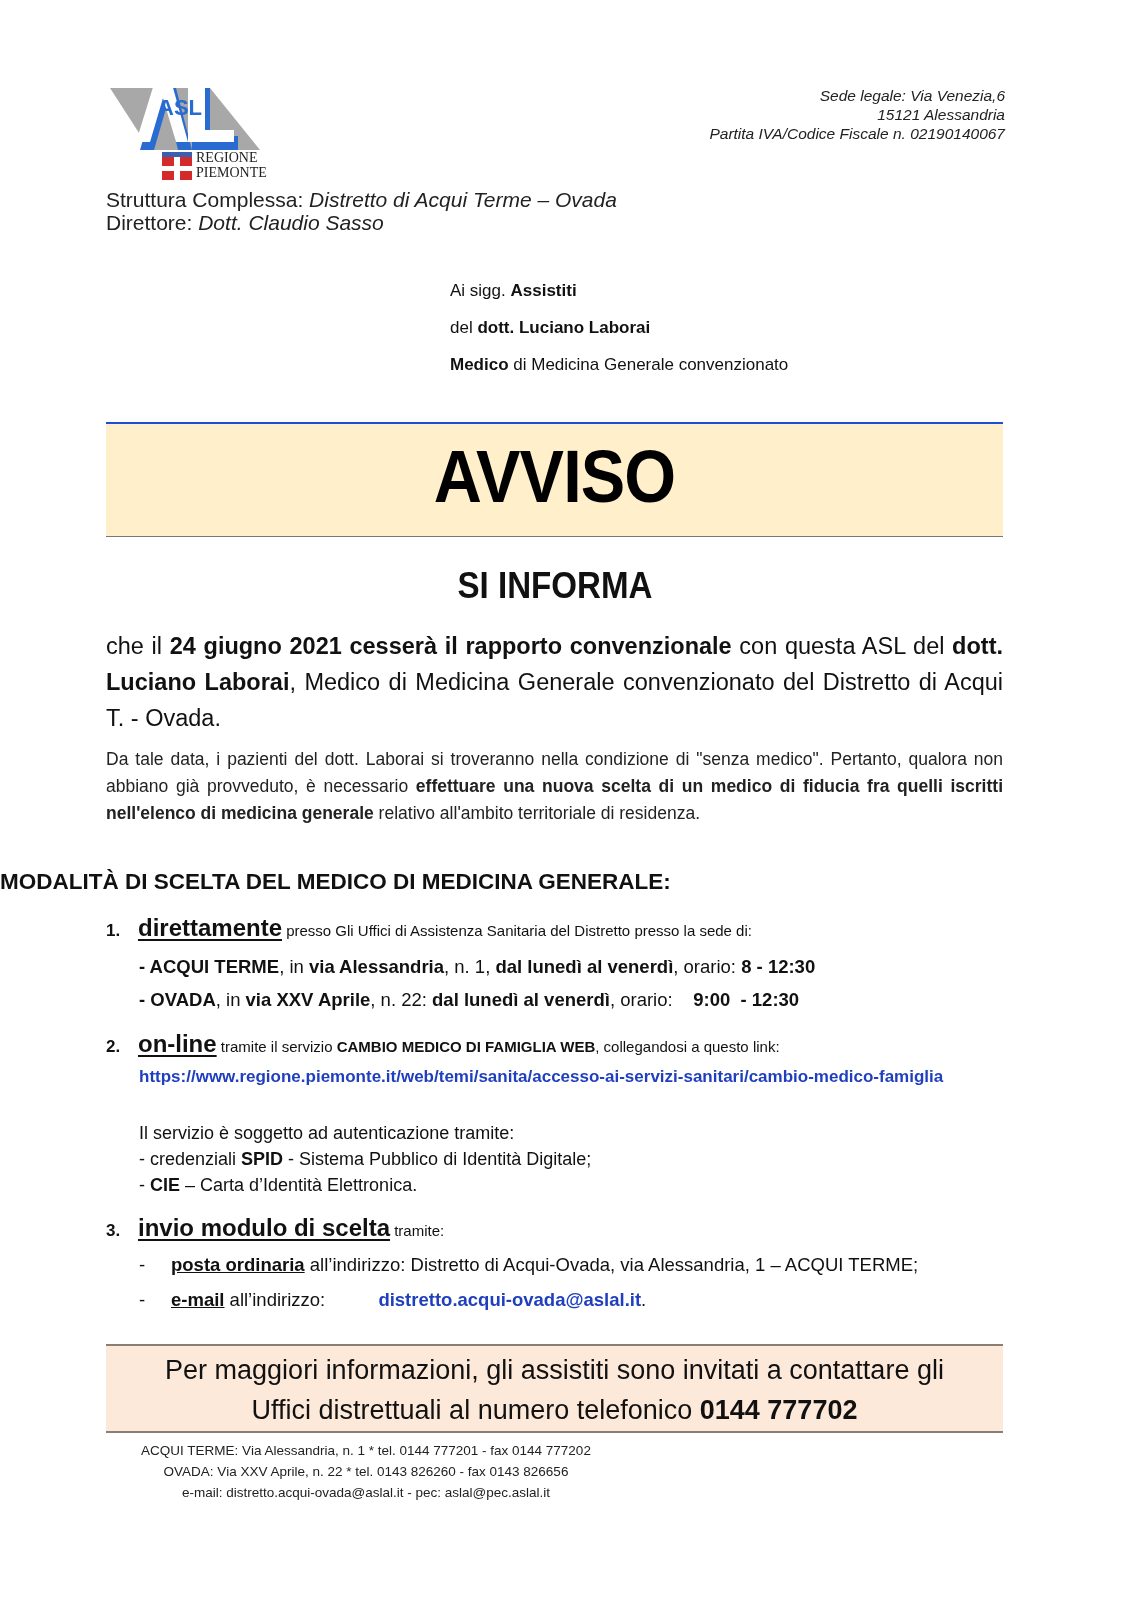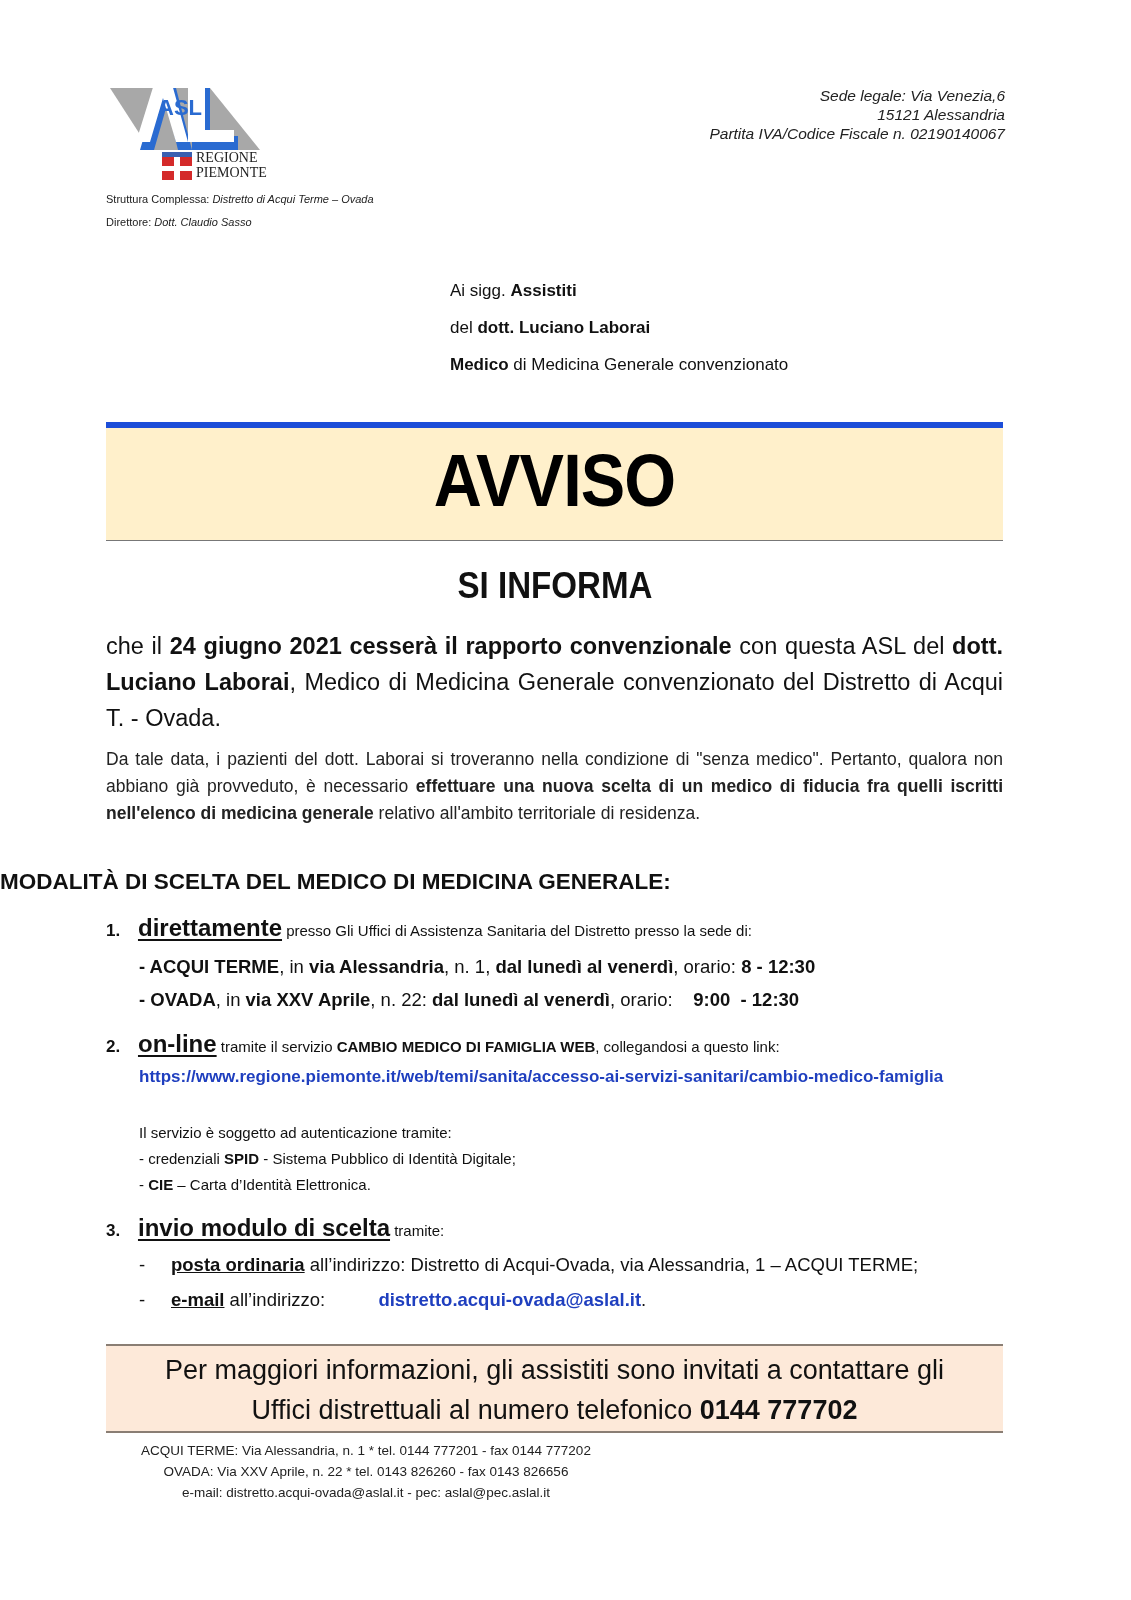--- a/index.html
+++ b/index.html
@@ -14,49 +14,49 @@
     #regione .flag { position:absolute; left:0; top:2px; width:30px; height:28px; background:#d42a2a; }
     #regione .flag::before { content:""; position:absolute; left:12px; top:5px; width:6px; height:23px; background:#fff; }
     #regione .flag::after { content:""; position:absolute; left:0; top:14px; width:30px; height:5px; background:#fff; }
     #regione .flag .band { position:absolute; left:0; top:0; width:30px; height:5px; background:#3a5fb0; z-index:2; }
     #regione .txt { position:absolute; left:34px; top:0; font: 14px "Liberation Serif", serif; line-height:15px; color:#222; }
 
     
     #sede { right: 126px; top: 86px; text-align: right; font: italic 15.5px "Liberation Sans", sans-serif; line-height: 19px; color:#222; }
 
     
-    #struttura { left: 106px; top: 188px; font-size: 11px; line-height: 23px; color:#222; }
+    #struttura { left: 106px; top: 188px; font-size: 21px; line-height: 23px; color:#222; }
 
     
     #recipients { left: 450px; top: 272px; font-size: 17px; line-height: 37px; color:#111; }
 
     
     #avviso-box { left: 106px; top: 422px; width: 897px; height: 112px; background:#fff0cb;
-                  border-top: 6px solid #1d4ed8; border-bottom: 1.5px solid #777; }
+                  border-top: 2px solid #1d4ed8; border-bottom: 1.5px solid #777; }
     #avviso-title { position:absolute; left:0; right:0; top: 10px; text-align:center;
                     font: bold 74px "Liberation Sans", sans-serif; letter-spacing:-1px; color:#000; transform: scaleX(0.9); }
 
     #si-informa { left: 0; width: 1110px; top: 565px; text-align:center; font: bold 36px "Liberation Sans", sans-serif; color:#111; transform: scaleX(0.92); }
 
     #lead { left: 106px; top: 628px; width: 897px; font-size: 23.5px; line-height: 36px; text-align: justify; color:#111; }
     #detail { left: 106px; top: 746px; width: 897px; font-size: 17.5px; line-height: 27px; text-align: justify; color:#222; }
 
     #modalita { left: 0; width: 1110px; top: 869px; font: bold 22.5px "Liberation Sans", sans-serif; color:#111; }
 
     .step-num { font: bold 17px "Liberation Sans", sans-serif; color:#111; }
     .step-head { font: bold 24px "Liberation Sans", sans-serif; text-decoration: underline; text-decoration-thickness: 2px; text-underline-offset: 3px; color:#111; }
     .step-text { font-size: 15px; color:#111; }
     .sub { font-size: 18.5px; color:#111; }
 
     #step1 { left: 106px; top: 914px; }
     #s1-a { left: 139px; top: 956px; }
     #s1-b { left: 139px; top: 989px; }
     #step2 { left: 106px; top: 1030px; width: 897px; }
     #link { left: 139px; top: 1064px; width: 830px; font: bold 17px "Liberation Sans", sans-serif; line-height: 25px; color:#1f3fbf; }
-    #auth { left: 139px; top: 1120px; font-size: 15px; line-height: 26px; color:#111; }
+    #auth { left: 139px; top: 1120px; font-size: 18px; line-height: 26px; color:#111; }
     #step3 { left: 106px; top: 1214px; }
     #s3-a { left: 139px; top: 1254px; }
     #s3-b { left: 139px; top: 1289px; }
     .dash { display:inline-block; width: 32px; }
     .ul { text-decoration: underline; font-weight: bold; }
     .blue { color:#1f3fbf; font-weight:bold;margin-left:48px; }
 
     #info-box { left: 106px; top: 1344px; width: 897px; height: 85px; background:#fde9d9;
                 border-top: 2px solid #8a7e74; border-bottom: 2px solid #8a7e74; }
     #info-text { position:absolute; left:0; right:0; top: 4px; text-align:center; font-size: 27px; line-height: 40px; color:#111; }

